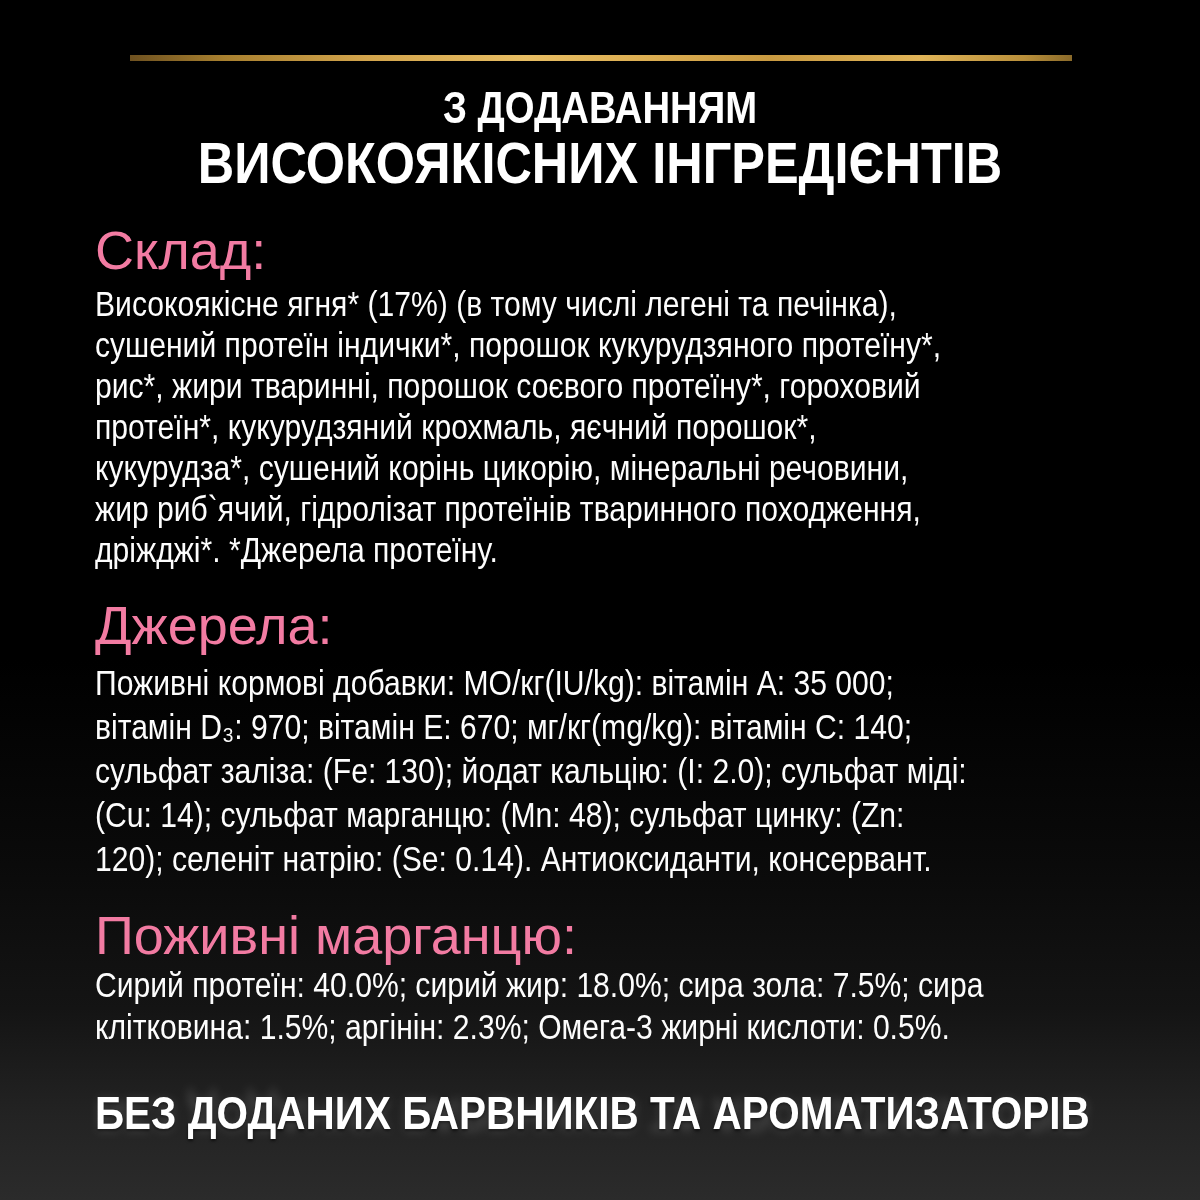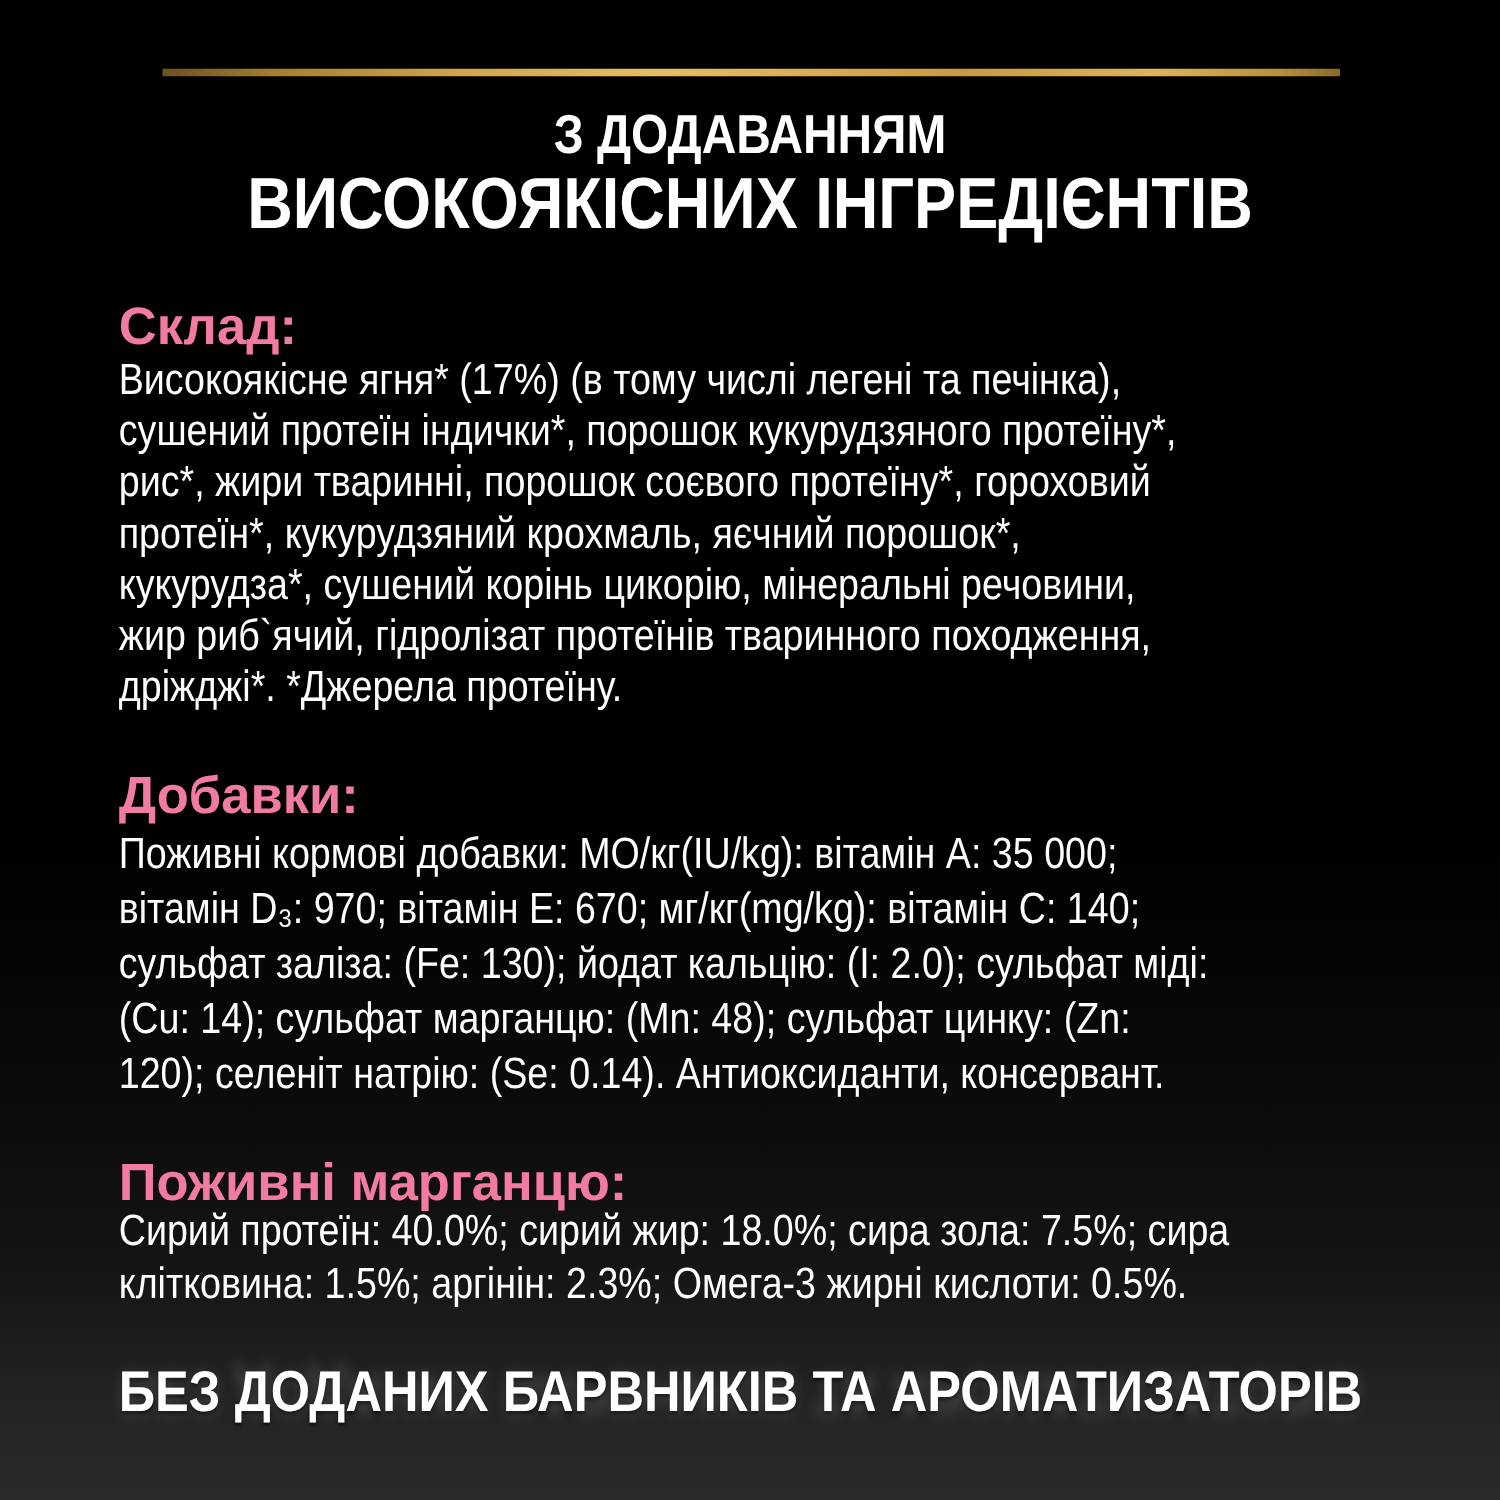--- a/index.html
+++ b/index.html
@@ -58,26 +58,25 @@
     line-height: 62px;
     font-weight: 700;
     transform: scaleX(0.87);
     transform-origin: 50% 50%;
     white-space: nowrap;
   }
 
   .section-heading {
     position: absolute;
     left: 95px;
-    font-size: 42px;
+    font-size: 54px;
     line-height: 58px;
-    font-weight: 700;
+    font-weight: 400;
     color: #F27BA2;
     white-space: nowrap;
-    margin-top: 11px;
   }
   .h-composition { top: 221px; }
   .h-additives   { top: 596px; }
   .h-nutrients   { top: 906px; }
 
   .section-body {
     position: absolute;
     left: 95px;
     width: 1180px;
     transform: scaleX(0.86);
@@ -138,21 +137,21 @@
   <div class="section-body b-composition">
     <div class="tline">Високоякісне ягня* (17%) (в тому числі легені та печінка),</div>
     <div class="tline">сушений протеїн індички*, порошок кукурудзяного протеїну*,</div>
     <div class="tline">рис*, жири тваринні, порошок соєвого протеїну*, гороховий</div>
     <div class="tline">протеїн*, кукурудзяний крохмаль, яєчний порошок*,</div>
     <div class="tline">кукурудза*, сушений корінь цикорію, мінеральні речовини,</div>
     <div class="tline">жир риб`ячий, гідролізат протеїнів тваринного походження,</div>
     <div class="tline">дріжджі*. *Джерела протеїну.</div>
   </div>
 
-  <div class="section-heading h-additives">Добавки:</div>
+  <div class="section-heading h-additives">Джерела:</div>
   <div class="section-body b-additives">
     <div class="tline">Поживні кормові добавки: МО/кг(IU/kg): вітамін A: 35 000;</div>
     <div class="tline">вітамін D₃: 970; вітамін E: 670; мг/кг(mg/kg): вітамін C: 140;</div>
     <div class="tline">сульфат заліза: (Fe: 130); йодат кальцію: (I: 2.0); сульфат міді:</div>
     <div class="tline">(Cu: 14); сульфат марганцю: (Mn: 48); сульфат цинку: (Zn:</div>
     <div class="tline">120); селеніт натрію: (Se: 0.14). Антиоксиданти, консервант.</div>
   </div>
 
   <div class="section-heading h-nutrients">Поживні марганцю:</div>
   <div class="section-body b-nutrients">

